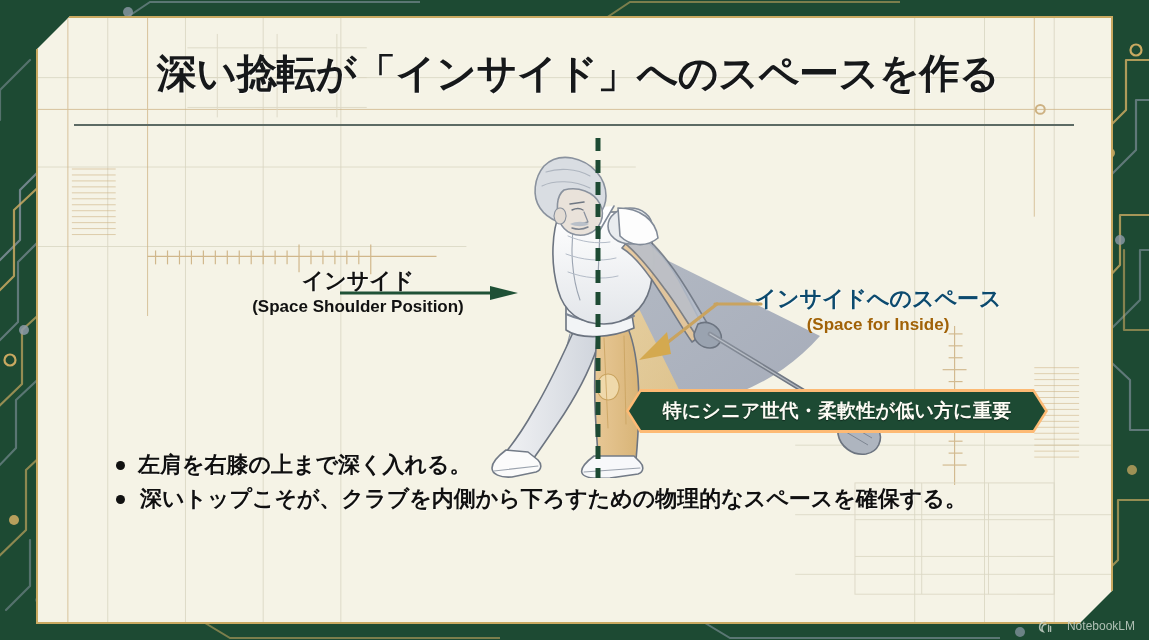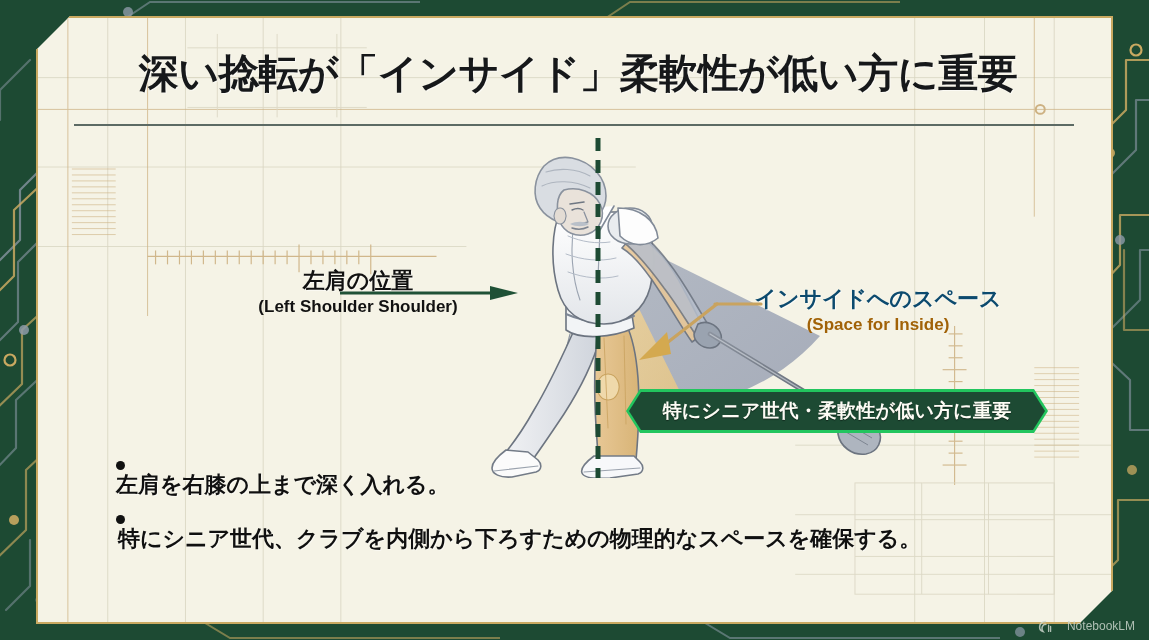--- a/index.html
+++ b/index.html
@@ -54,35 +54,35 @@
                        text-shadow:1px 1px 0 rgba(255,255,255,.6); }
   #callout-right .en { font-size:17px; font-weight:700; color:#a16207; margin-top:3px; }
   #arrow-right { position:absolute; left:585px; top:280px; width:140px; height:70px; }
 
   
   #figure { position:absolute; left:410px; top:120px; width:470px; height:340px; }
 
   
   #badge {
     position:absolute; left:588px; top:371px; width:422px; height:44px;
-    background:#22c55e;
+    background:#fdba74;
     clip-path: polygon(14px 0,calc(100% - 14px) 0,100% 50%,calc(100% - 14px) 100%,14px 100%,0 50%);
     display:flex; align-items:center; justify-content:center;
   }
   #badge-inner {
     width:416px; height:38px; background:#1d4a33;
     clip-path: polygon(12px 0,calc(100% - 12px) 0,100% 50%,calc(100% - 12px) 100%,12px 100%,0 50%);
     display:flex; align-items:center; justify-content:center;
   }
   #badge-text { font-size:19px; font-weight:700; color:#fdfcf5; letter-spacing:.2px;
                 text-shadow:0 1px 1px rgba(0,0,0,.45); white-space:nowrap; }
 
   
   #bullets { position:absolute; left:78px; top:432px; width:950px; }
-  .bullet { display:flex; align-items:flex-start; margin-bottom:5px;flex-direction:column; }
+  .bullet { display:flex; align-items:flex-start; margin-bottom:5px; }
   .bullet .dot {
     flex:0 0 auto; width:9px; height:9px; border-radius:50%;
     background:#111; margin:11px 13px 0 0;
   }
   .bullet .txt { font-size:22px; font-weight:700; color:#101010; line-height:1.34;
                  text-shadow:1px 1px 0 rgba(255,255,255,.5); }
   .bullet .txt .l2 { display:block; margin-left:2px; }
 
   
   #watermark {
@@ -276,21 +276,21 @@
         <line x1="150" y1="60" x2="330" y2="60"></line>
         <line x1="150" y1="90" x2="330" y2="90"></line>
         <line x1="180" y1="16" x2="180" y2="100"></line>
         <line x1="240" y1="16" x2="240" y2="100"></line>
         <line x1="300" y1="16" x2="300" y2="100"></line>
       </g>
 
       <circle cx="1006" cy="92" r="4.5" fill="none" stroke="#cdb182" stroke-width="2"></circle>
     </svg>
 
-    <div id="title">深い捻転が「インサイド」柔軟性が低い方に重要</div>
+    <div id="title">深い捻転が「インサイド」へのスペースを作る</div>
     <div id="title-rule"></div>
 
     <svg id="figure" viewBox="0 0 470 340">
       <defs>
         <linearGradient id="gGold" x1="0" y1="0" x2="1" y2="1">
           <stop offset="0%" stop-color="#ecd5a6"></stop>
             <stop offset="100%" stop-color="#e0c48c"></stop>
         </linearGradient>
         <linearGradient id="gGray" x1="0" y1="0" x2="1" y2="1">
           <stop offset="0%" stop-color="#a6aebd"></stop>
@@ -389,22 +389,22 @@
 
         <path d="M396 276 C408 272 424 278 430 290 C436 302 430 314 418 316
                  C404 318 392 308 390 296 C389 286 391 279 396 276 Z" fill="#aeb5bf" stroke="#6c7480" stroke-width="1.6"></path>
         <path d="M400 286 L424 300 M398 294 L420 307" stroke="#7e8692" stroke-width="1" fill="none"></path>
       </g>
 
       <line x1="150" y1="0" x2="150" y2="340" stroke="#1d4a33" stroke-width="5" stroke-dasharray="13 9"></line>
     </svg>
 
     <div id="callout-left">
-      <div class="jp">左肩の位置</div>
-      <div class="en">(Left Shoulder Shoulder)</div>
+      <div class="jp">インサイド</div>
+      <div class="en">(Space Shoulder Position)</div>
     </div>
     <svg id="arrow-left" viewBox="0 0 180 14">
       <line x1="0" y1="7" x2="152" y2="7" stroke="#1f5136" stroke-width="3"></line>
       <path d="M150 0 L178 7 L150 14 Z" fill="#1f5136"></path>
     </svg>
 
     <div id="callout-right">
       <div class="jp">インサイドへのスペース</div>
       <div class="en">(Space for Inside)</div>
     </div>
@@ -421,21 +421,21 @@
     </div>
 
     <div id="bullets">
       <div class="bullet">
         <span class="dot"></span>
         <span class="txt">左肩を右膝の上まで深く入れる。</span>
       </div>
       <div class="bullet">
         <span class="dot"></span>
         <span class="txt">
-          <span class="l2">特にシニア世代、クラブを内側から下ろすための物理的なスペースを確保する。</span>
+          <span class="l2">深いトップこそが、クラブを内側から下ろすための物理的なスペースを確保する。</span>
         </span>
       </div>
     </div>
 
   </div>
 
   <div id="watermark">
     <svg width="15" height="13" viewBox="0 0 15 13">
       <path d="M7.5 1.6 C4.2 1.6 1.6 4 1.6 6.9 C1.6 9.2 3 10.9 5 11.4
                C4.2 10.4 3.8 9.1 4 7.8 C4.3 5.6 6.1 4 7.9 4.4" fill="none" stroke="#cfd9d0" stroke-width="1.5" stroke-linecap="round"></path>

